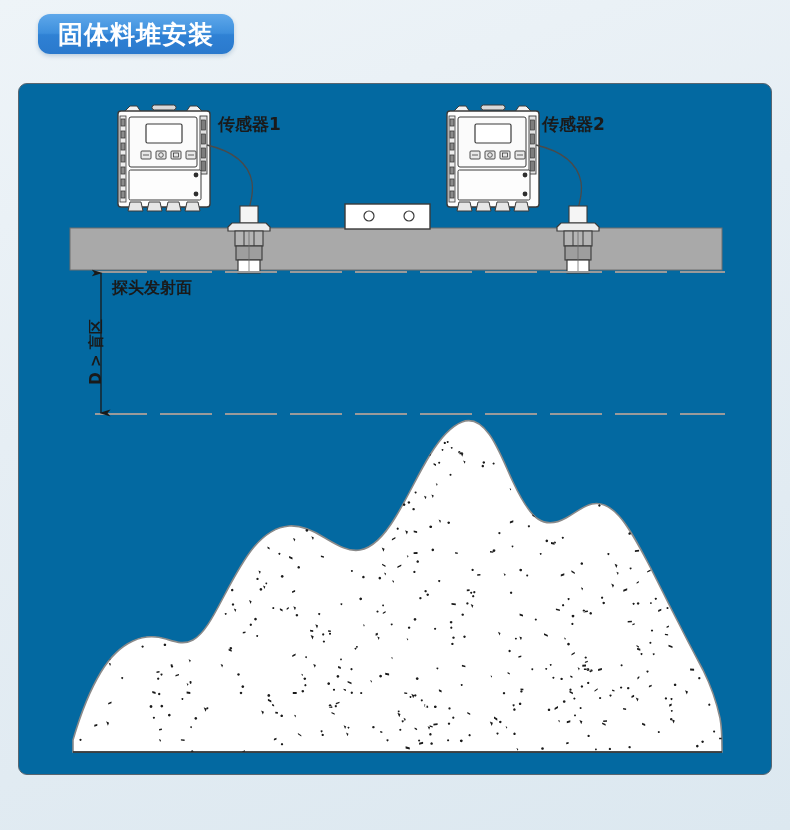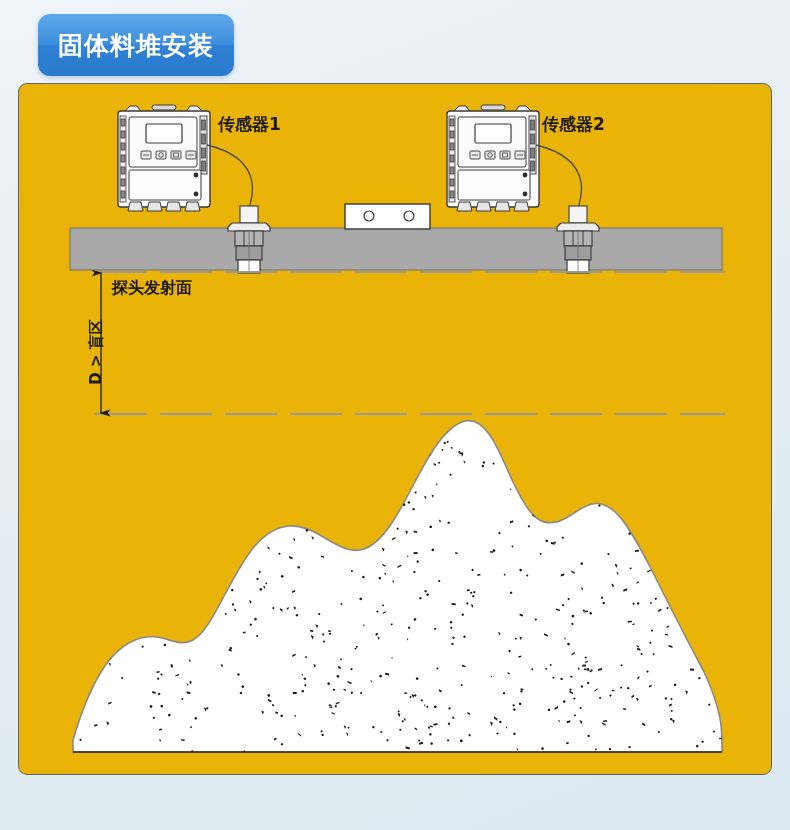--- a/index.html
+++ b/index.html
@@ -13,21 +13,21 @@
     font-family: "DejaVu Sans", "Liberation Sans", sans-serif;
     overflow: hidden;
     position: relative;
   }
 
   
   #title-badge {
     position: absolute;
     left: 38px;
     top: 14px;
-    height: 62px;
+    height: 40px;
     padding: 0 20px;
     display: flex;
     align-items: center;
     justify-content: center;
     border-radius: 12px;
     background: linear-gradient(180deg, #5fa8ea 0%, #3d8fdd 48%, #2f81d4 52%, #2a79cd 100%);
     box-shadow: 0 2px 4px rgba(40,90,140,0.25);
     box-sizing: border-box;
   }
   #title-badge .badge-text {
@@ -39,21 +39,21 @@
     white-space: nowrap;
   }
 
   
   #diagram-panel {
     position: absolute;
     left: 18px;
     top: 83px;
     width: 754px;
     height: 692px;
-    background: #eab308;
+    background: #0369a1;
     border: 1px solid #5a6670;
     border-radius: 9px;
     box-sizing: border-box;
     overflow: hidden;
   }
   #diagram-svg {
     display: block;
     position: absolute;
     left: -19px;
     top: -84px;

